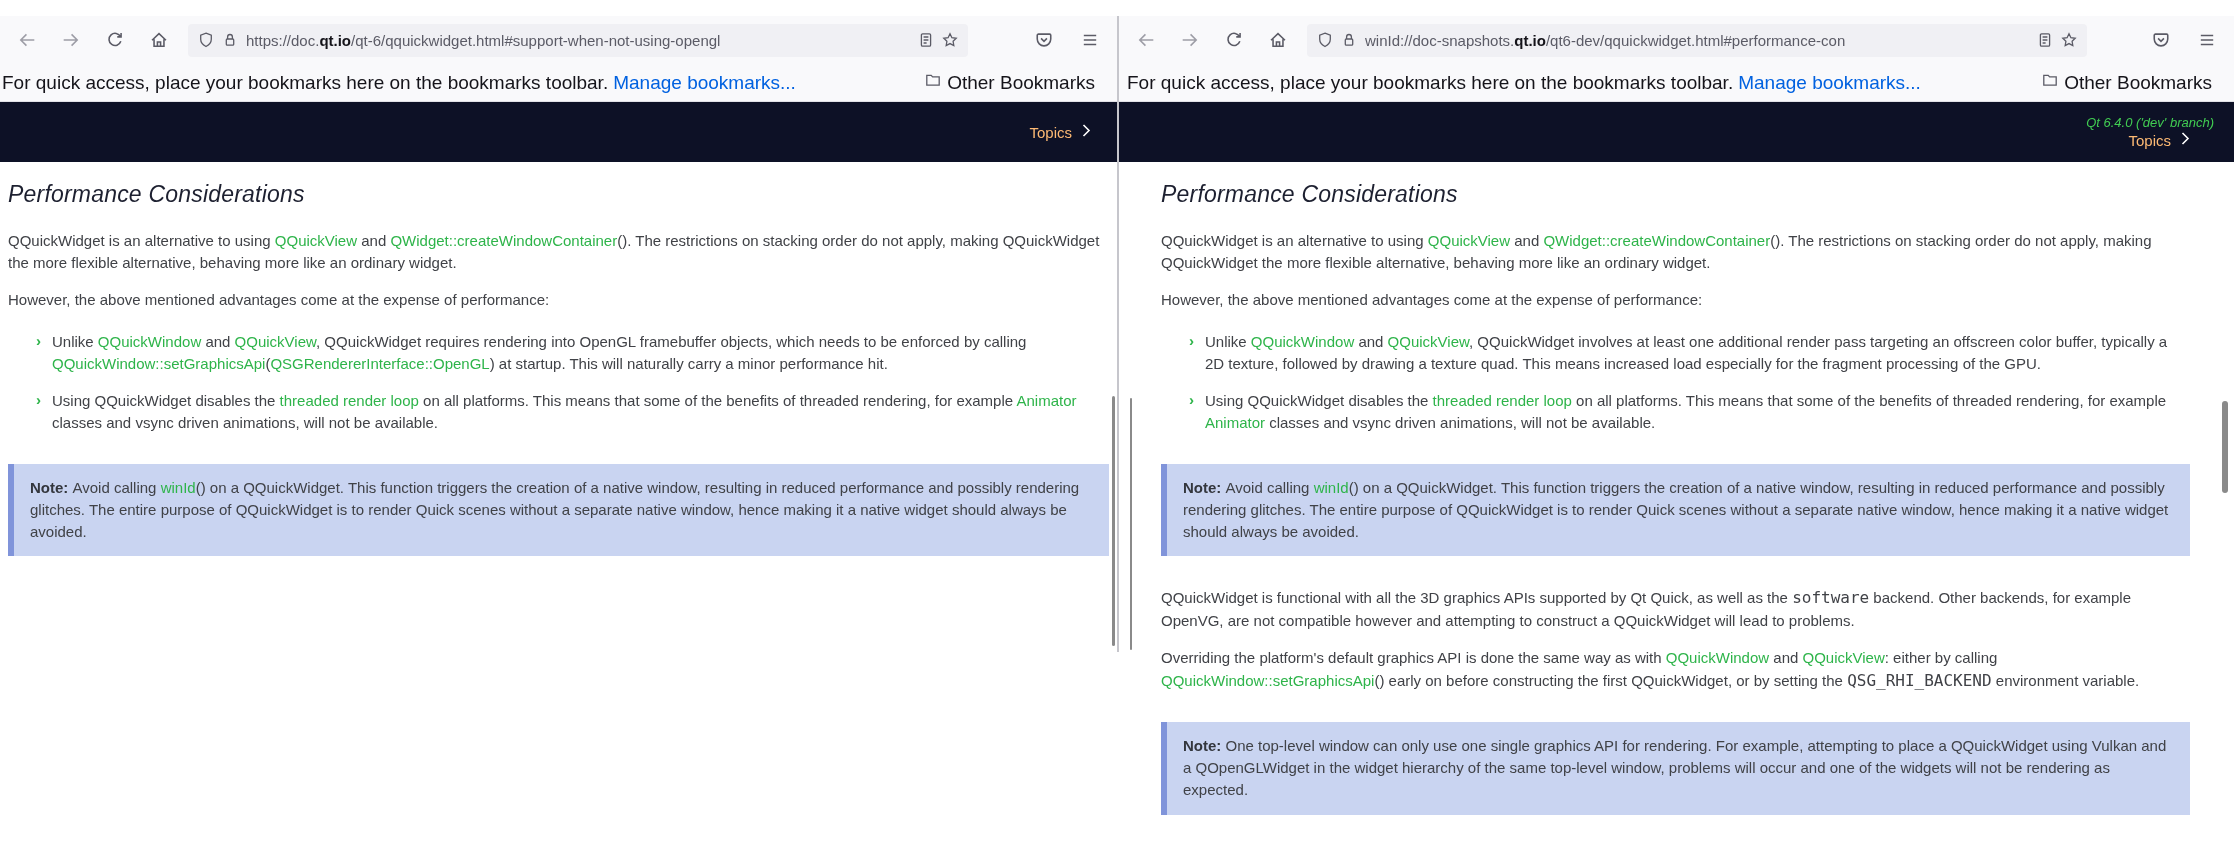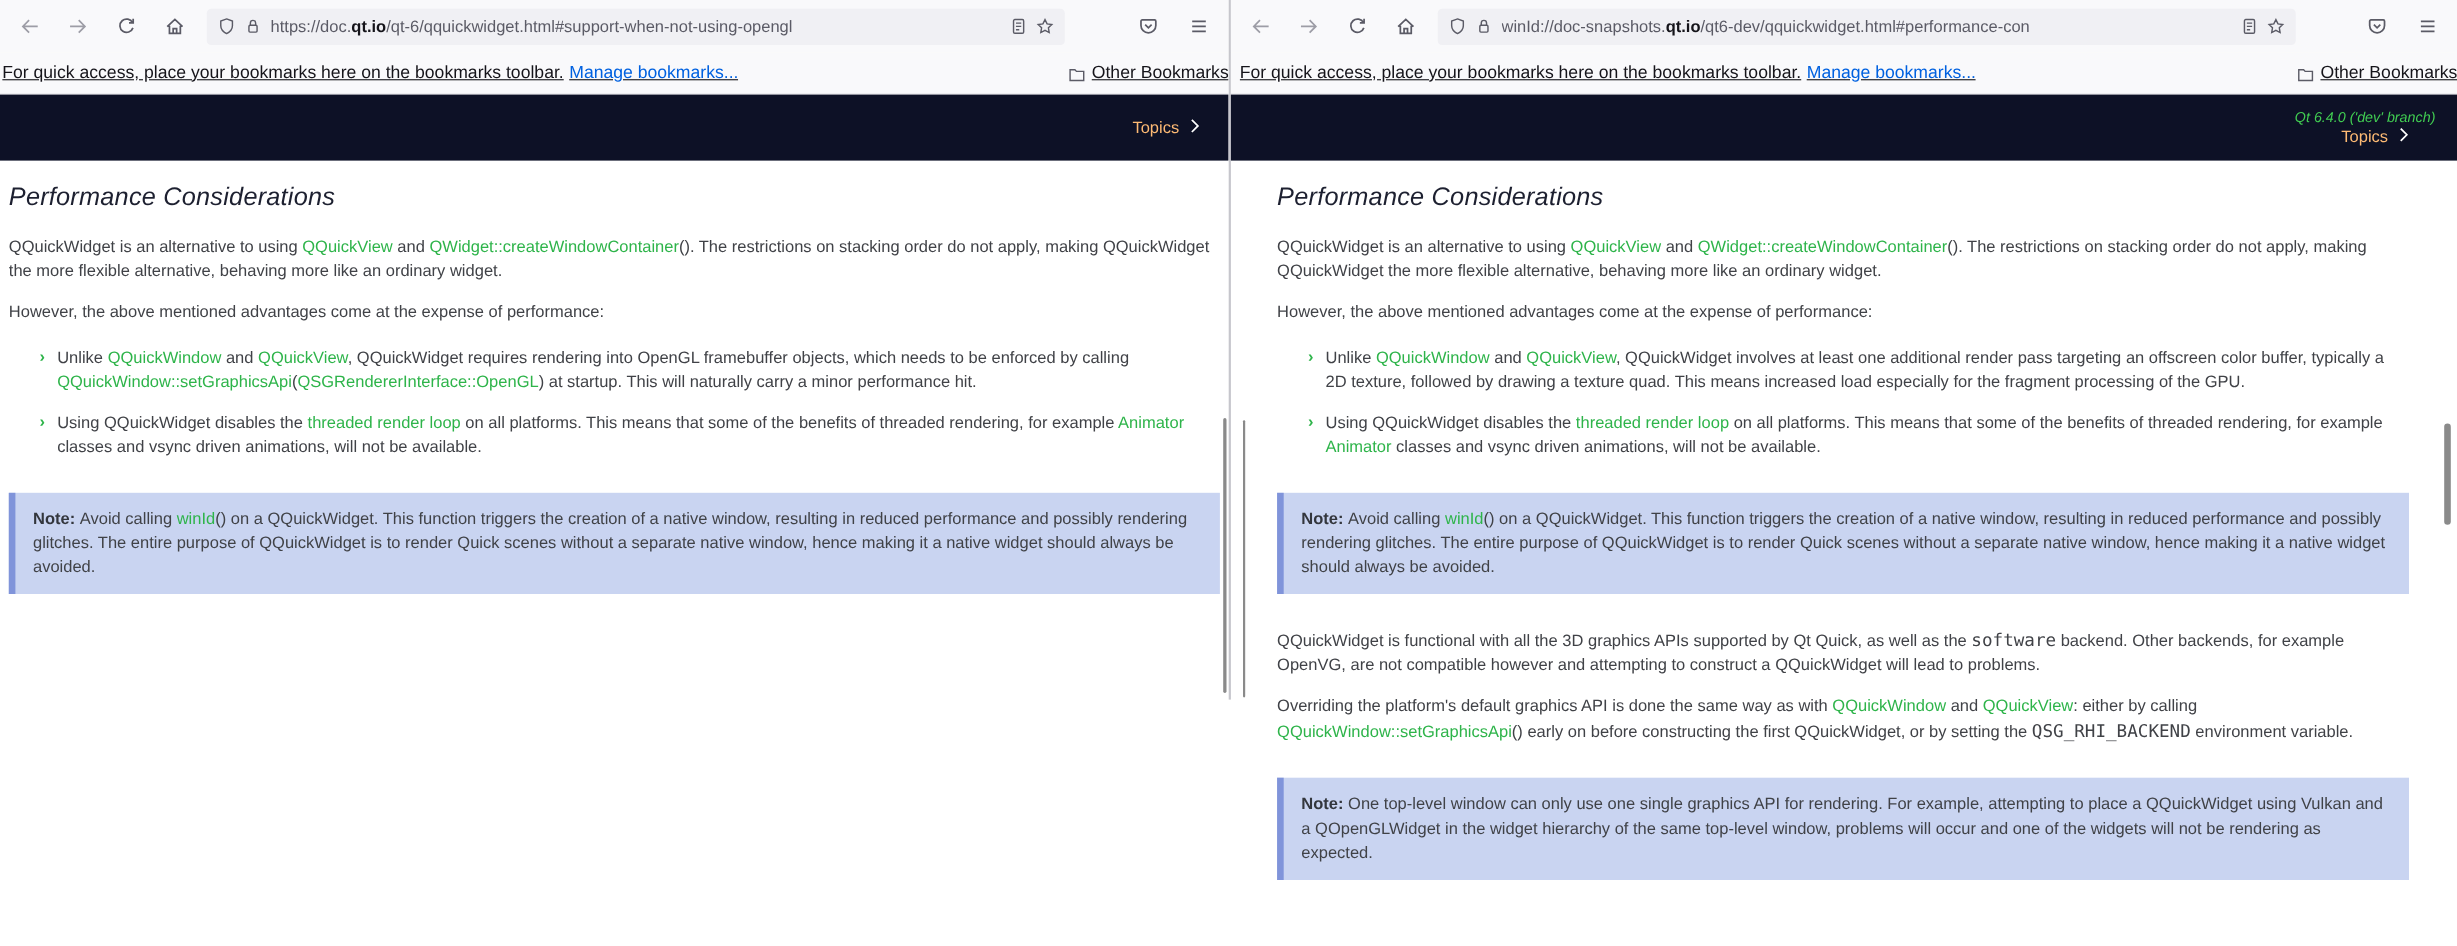--- a/index.html
+++ b/index.html
@@ -4,21 +4,21 @@
 <style>
   :root{
     --green:#2eb44a; --version-green:#41cd52; --note-bg:#c9d4f1; --note-border:#8094da;
     --header-bg:#0d1126; --blue:#0061e0; --chrome-bg:#f9f9fb; --urlbar-bg:#f0f0f4;
     --icon:#5b5b66; --icon-dim:#9d9da6; --text:#404247; --heading:#1d2030;
   }
   *{box-sizing:border-box;}
   html,body{margin:0;padding:0;}
   body{width:2234px;height:860px;overflow:hidden;position:relative;background:#fff;
        font-family:"Liberation Sans",sans-serif;color:var(--text);}
-  .window{position:absolute;top:0;height:636px;width:1117px;background:#fff;}
+  .window{position:absolute;top:16px;height:636px;width:1117px;background:#fff;}
   #win-left{left:0;}
   #win-right{left:1117px;border-left:2px solid #c6c6cc;width:1117px;}
 
   
   .toolbar{height:48px;background:var(--chrome-bg);display:flex;align-items:center;
            padding:0 12px;gap:14px;}
   .tool-icon{width:30px;height:30px;display:flex;align-items:center;justify-content:center;
              border-radius:4px;flex:none;}
   .tool-icon svg{stroke:var(--icon);fill:none;stroke-width:1.4;width:18px;height:18px;}
   .tool-icon.dim svg{stroke:var(--icon-dim);}
@@ -26,24 +26,24 @@
           display:flex;align-items:center;padding:0 10px;gap:8px;min-width:0;}
   .urlbar svg{stroke:var(--icon);fill:none;stroke-width:1.3;width:16px;height:16px;flex:none;}
   .url-text{flex:1;font-size:15px;color:var(--icon);white-space:nowrap;overflow:hidden;min-width:0;}
   .url-domain{color:#15141a;font-weight:700;}
   .fade-end{-webkit-mask-image:linear-gradient(90deg,#000 88%,transparent 99%);
             mask-image:linear-gradient(90deg,#000 88%,transparent 99%);}
   .chrome-right{display:flex;align-items:center;gap:16px;margin-left:auto;}
 
   .bookmarksbar{height:38px;background:var(--chrome-bg);border-bottom:1px solid #e1e1e6;
                 display:flex;align-items:center;justify-content:space-between;
-                padding:0 0 0 2px;font-size:16px;color:#15141a;white-space:nowrap;overflow:hidden;text-decoration:underline;}
+                padding:0 22px 0 2px;font-size:19px;color:#15141a;white-space:nowrap;overflow:hidden;}
   .bm-left{display:flex;align-items:center;gap:5px;min-width:0;overflow:hidden;}
   .bm-link{color:var(--blue);cursor:pointer;}
-  .bm-right{display:flex;align-items:flex-end;gap:6px;flex:none;}
+  .bm-right{display:flex;align-items:flex-start;gap:6px;flex:none;}
   .bm-right svg{stroke:#5b5b66;fill:none;stroke-width:1.3;width:16px;height:16px;}
 
   
   .siteheader{height:60px;background:var(--header-bg);color:#fff;display:flex;
               flex-direction:column;align-items:flex-end;justify-content:center;
               padding:0 20px;gap:2px;}
   .version-label{color:var(--version-green);font-style:italic;font-size:13px;}
   .topics{display:flex;gap:10px;font-size:15px;color:#fdba74;
           cursor:pointer;margin-right:6px;}
   .topics svg{stroke:#fff;fill:none;stroke-width:1.6;width:9px;height:13px;}

